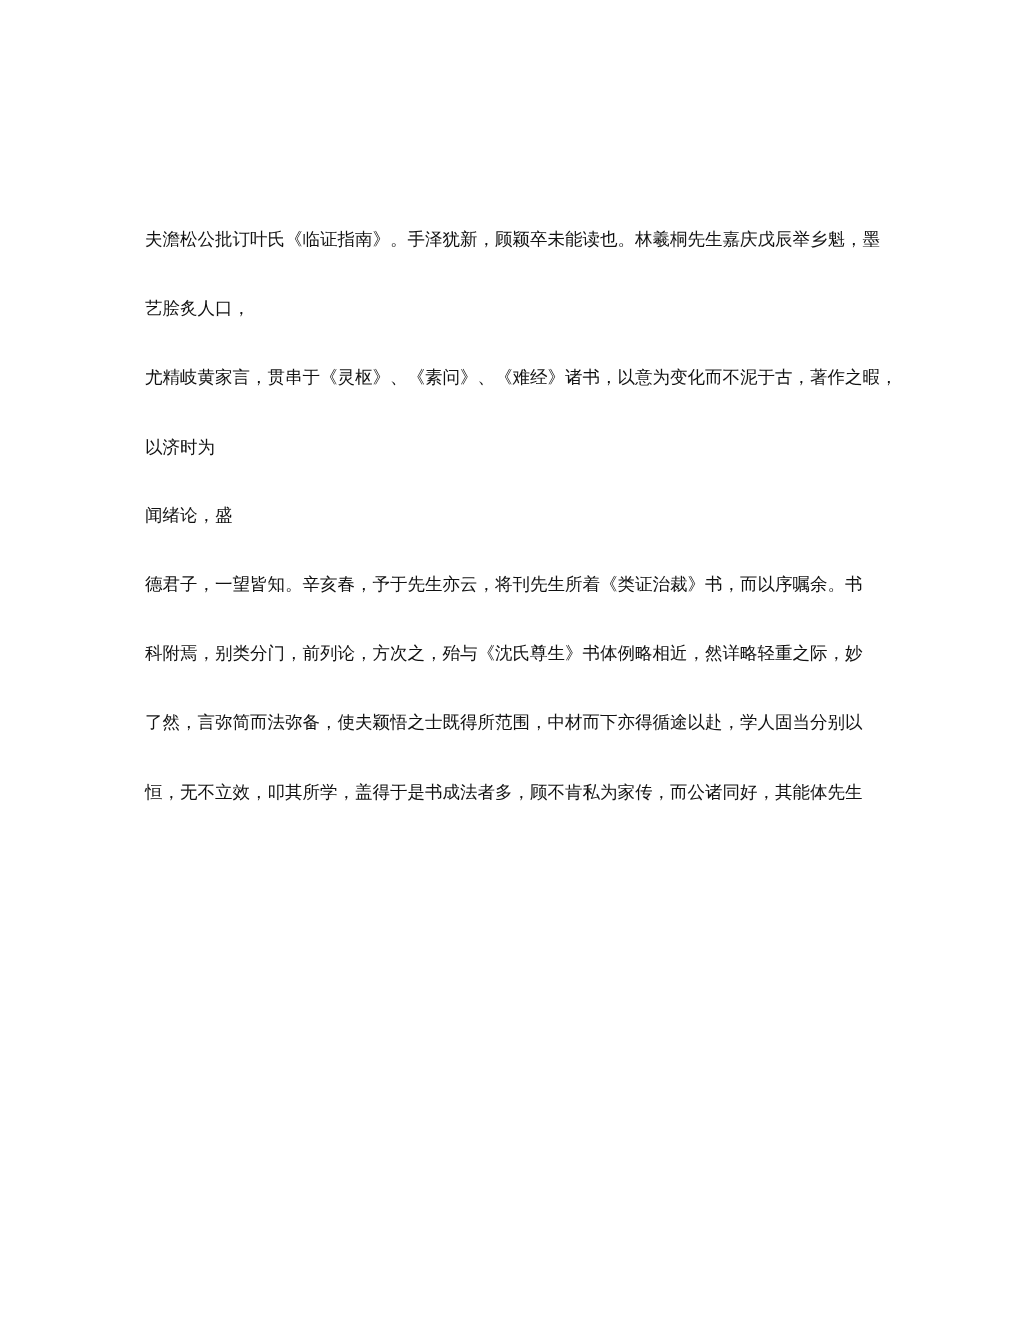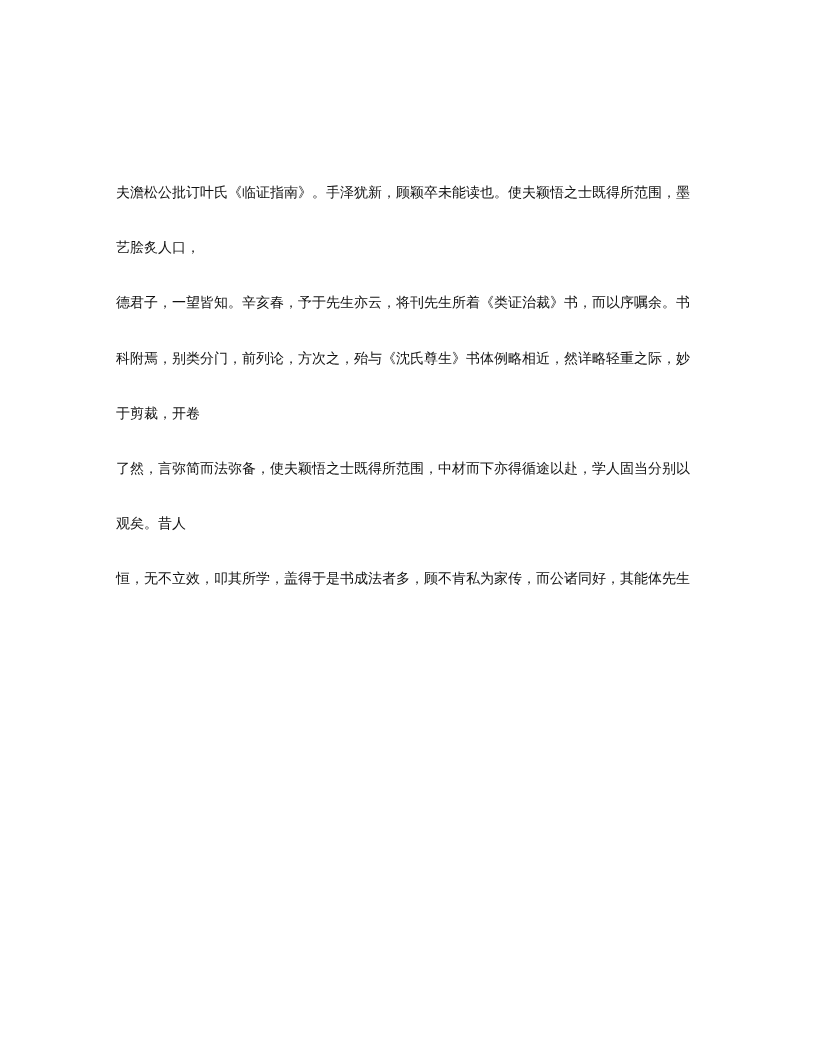--- a/index.html
+++ b/index.html
@@ -25,27 +25,28 @@
   .line {
     height: 18.4px;
   }
 </style>
 </head>
 <body>
 
 <div class="doc">
 
   <div>
-    <div class="line">夫澹松公批订叶氏《临证指南》。手泽犹新，顾颖卒未能读也。使夫颖悟之士既得所范围，墨</div>
+    <div class="line">夫澹松公批订叶氏《临证指南》。手泽犹新，顾颖卒未能读也。林羲桐先生嘉庆戊辰举乡魁，墨</div>
     <div class="line">艺脍炙人口，</div>
+    <div class="line">尤精岐黄家言，贯串于《灵枢》、《素问》、《难经》诸书，以意为变化而不泥于古，著作之暇，</div>
+    <div class="line">以济时为</div>
+    <div class="line">闻绪论，盛</div>
     <div class="line">德君子，一望皆知。辛亥春，予于先生亦云，将刊先生所着《类证治裁》书，而以序嘱余。书</div>
     <div class="line">科附焉，别类分门，前列论，方次之，殆与《沈氏尊生》书体例略相近，然详略轻重之际，妙</div>
-    <div class="line">于剪裁，开卷</div>
     <div class="line">了然，言弥简而法弥备，使夫颖悟之士既得所范围，中材而下亦得循途以赴，学人固当分别以</div>
-    <div class="line">观矣。昔人</div>
     <div class="line">恒，无不立效，叩其所学，盖得于是书成法者多，顾不肯私为家传，而公诸同好，其能体先生</div>
     
     
     
     
     
     
     
     
   </div>

